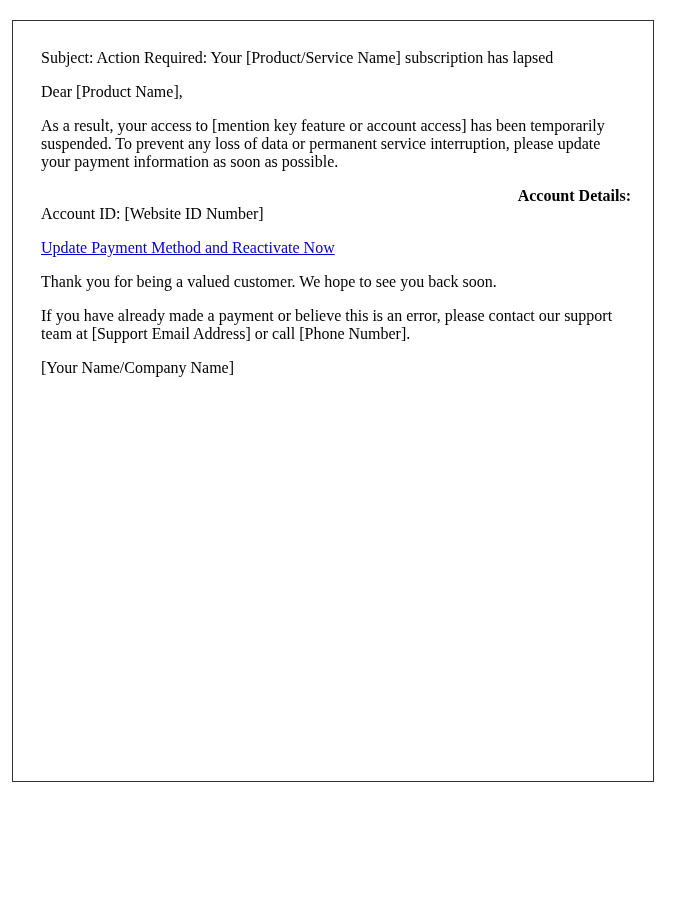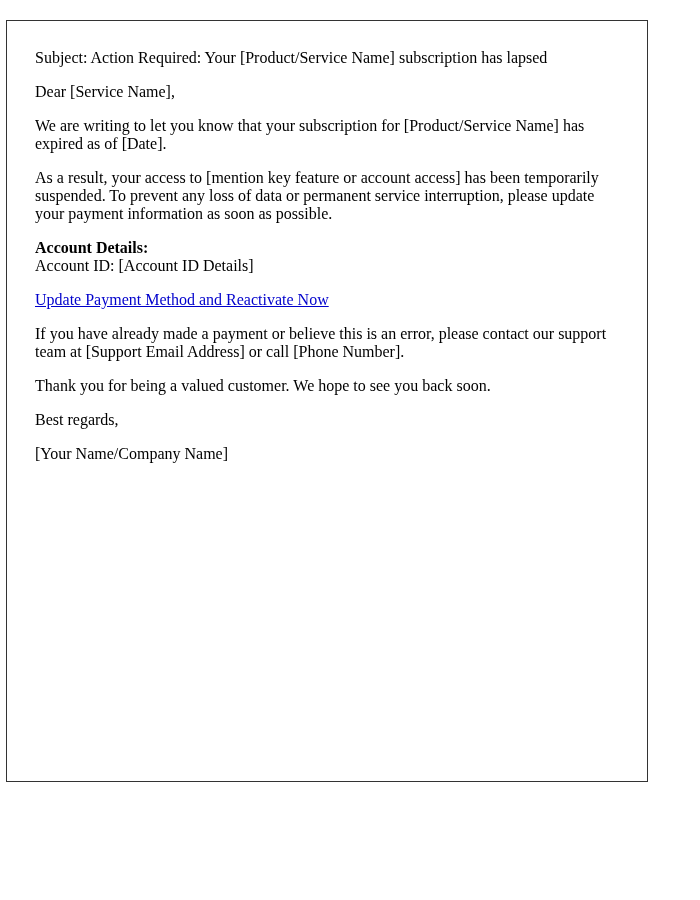--- a/index.html
+++ b/index.html
@@ -11,60 +11,58 @@
       overflow: hidden;
     }
     body {
       font-family: "Liberation Serif", "DejaVu Serif", serif;
       font-size: 16px;
       line-height: 18px;
       color: #000000;
     }
     .page {
       position: absolute;
-      left: 6px;
+      left: 12px;
       top: 20px;
       width: 640px;
       height: 760px;
       border: 1px solid #333333;
       box-sizing: content-box;
     }
     .content {
       position: absolute;
       left: 28px;
       top: 28px;
       width: 590px;
     }
     p {
       margin: 0 0 16px 0;
     }
-    .bold { font-weight: bold; }
+    .bold { font-weight: bold; text-align: right; }
     a.link {
       color: #1a0dab;
       color: #0000cc;
       text-decoration: underline;
     }
     .block-line { display: block; }
   </style>
 </head>
 <body>
 
 <div class="page">
   <div class="content">
     <p>Subject: Action Required: Your [Product/Service Name] subscription has lapsed</p>
-    <p>Dear [Service Name],</p>
-    <p>We are writing to let you know that your subscription for [Product/Service Name] has expired as of [Date].</p>
+    <p>Dear [Product Name],</p>
     <p>As a result, your access to [mention key feature or account access] has been temporarily suspended. To prevent any loss of data or permanent service interruption, please update your payment information as soon as possible.</p>
     <p>
       <span class="block-line bold">Account Details:</span>
-      <span class="block-line">Account ID: [Account ID Details]</span>
+      <span class="block-line">Account ID: [Website ID Number]</span>
     </p>
     <p>
       <a href="#" class="link">Update Payment Method and Reactivate Now</a>
     </p>
+    <p>Thank you for being a valued customer. We hope to see you back soon.</p>
     <p>If you have already made a payment or believe this is an error, please contact our support team at [Support Email Address] or call [Phone Number].</p>
-    <p>Thank you for being a valued customer. We hope to see you back soon.</p>
-    <p>Best regards,</p>
     <p>
       <span class="block-line">[Your Name/Company Name]</span>
     </p>
   </div>
 </div>
 
 </body></html>

